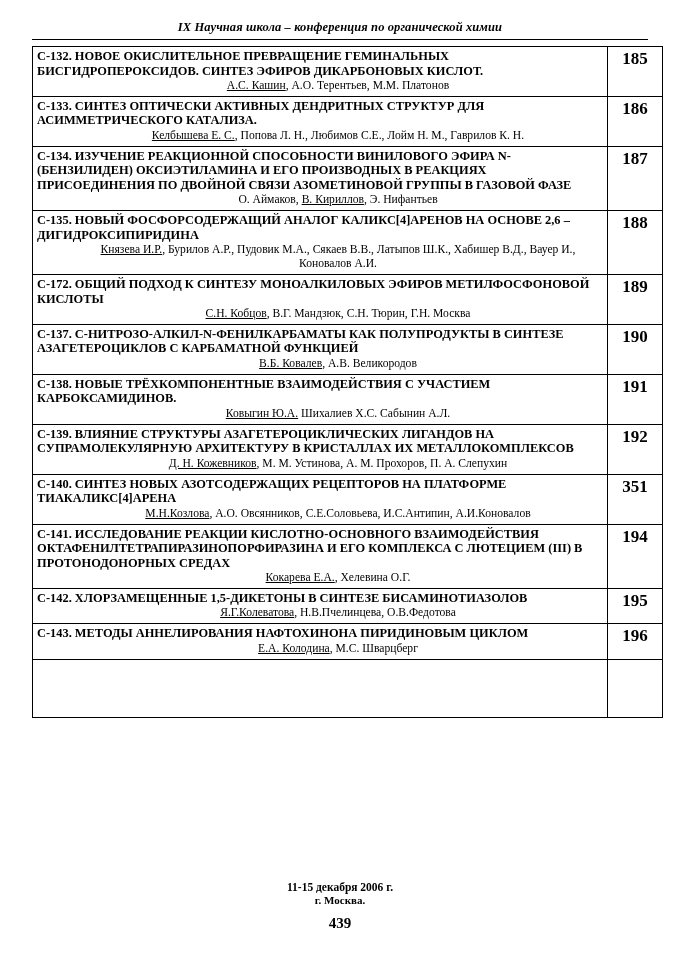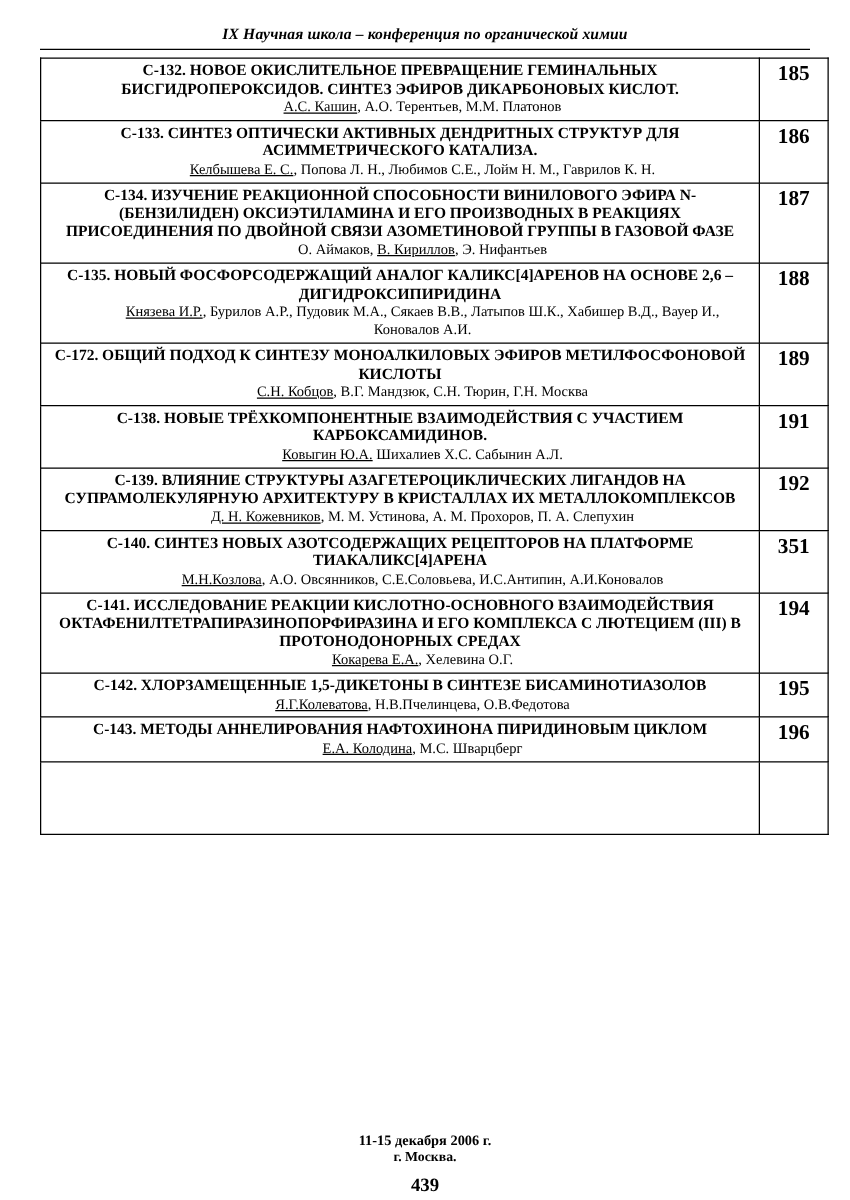--- a/index.html
+++ b/index.html
@@ -49,21 +49,21 @@
   }
   td.page-num {
     width: 46px;
     text-align: center;
     font-size: 17px;
     font-weight: bold;
     vertical-align: top;
     padding-top: 5px;
   }
   .title {
-    text-align: center;
+    text-align: left;
     font-weight: bold;
     font-size: 12.4px;
     line-height: 1.17;
     text-transform: none;
   }
   .authors {
     text-align: center;
     font-size: 11.6px;
     line-height: 1.2;
     margin-top: 1px;
@@ -72,21 +72,21 @@
   .authors .u {
     text-decoration: underline;
   }
   tr.blank td {
     height: 52px;
   }
   .footer {
     position: absolute;
     left: 0;
     right: 0;
-    bottom: 2px;
+    bottom: 28px;
     text-align: center;
   }
   .footer .line1 {
     font-weight: bold;
     font-size: 11.5px;
     line-height: 1.25;
   }
   .footer .line2 {
     font-weight: bold;
     font-size: 11px;
@@ -142,20 +142,27 @@
       </tr>
 
       <tr>
         <td class="entry">
           <div class="title">C-172. ОБЩИЙ ПОДХОД К СИНТЕЗУ МОНОАЛКИЛОВЫХ ЭФИРОВ МЕТИЛФОСФОНОВОЙ КИСЛОТЫ</div>
           <div class="authors"><span class="u">С.Н. Кобцов</span><span>, В.Г. Мандзюк, С.Н. Тюрин, Г.Н. Москва</span></div>
         </td>
         <td class="page-num">189</td>
       </tr>
 
+      <tr>
+        <td class="entry">
+          <div class="title">C-137. C-НИТРОЗО-АЛКИЛ-N-ФЕНИЛКАРБАМАТЫ КАК ПОЛУПРОДУКТЫ В СИНТЕЗЕ АЗАГЕТЕРОЦИКЛОВ С КАРБАМАТНОЙ ФУНКЦИЕЙ</div>
+          <div class="authors"><span class="u">В.Б. Ковалев</span><span>, А.В. Великородов</span></div>
+        </td>
+        <td class="page-num">190</td>
+      </tr>
 
       <tr>
         <td class="entry">
           <div class="title">C-138.  НОВЫЕ ТРЁХКОМПОНЕНТНЫЕ ВЗАИМОДЕЙСТВИЯ С УЧАСТИЕМ КАРБОКСАМИДИНОВ.</div>
           <div class="authors"><span class="u">Ковыгин Ю.А.</span><span> Шихалиев Х.С. Сабынин А.Л.</span></div>
         </td>
         <td class="page-num">191</td>
       </tr>
 
       <tr>

